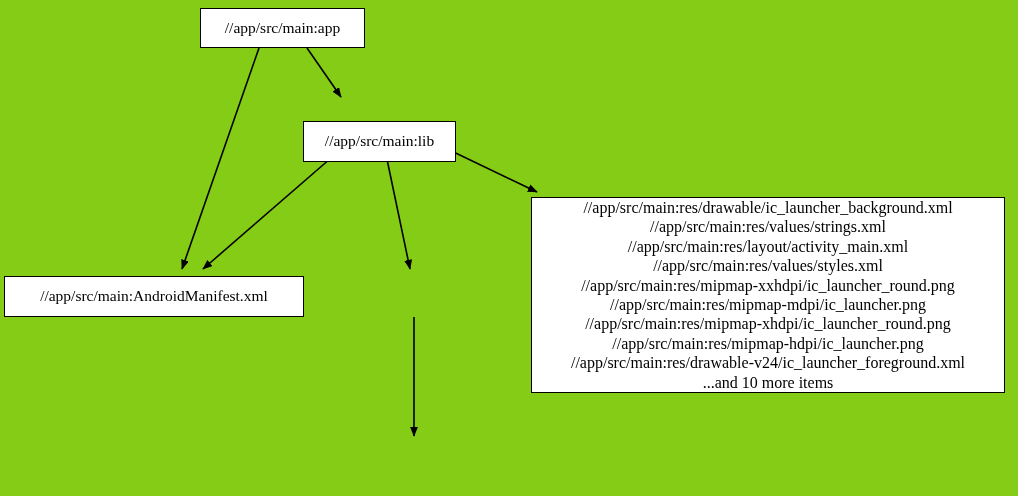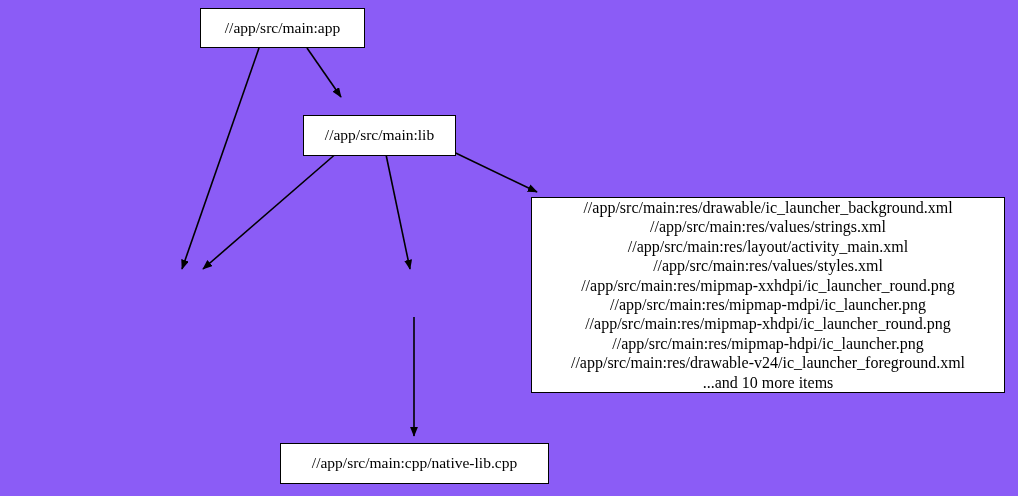--- a/index.html
+++ b/index.html
@@ -8,21 +8,21 @@
     background: #ffffff;
   }
   body {
     font-family: "Liberation Serif", "DejaVu Serif", serif;
     color: #000000;
   }
   #graph-canvas {
     position: relative;
     width: 1018px;
     height: 496px;
-    background: #8b5cf6;
+    background: #84cc16;
     overflow: hidden;
   }
   #edge-layer {
     position: absolute;
     left: 0;
     top: 0;
     width: 1018px;
     height: 496px;
     pointer-events: none;
   }
@@ -83,36 +83,36 @@
 
     <g>
       <path d="M414,317 L414,436" stroke="#000000" stroke-width="1.6" fill="none" marker-end="url(#arrowhead)"></path>
     </g>
   </svg>
 
   <div class="graph-node" style="left:200px; top:8px; width:165px; height:40px;">
     <span class="node-label">//app/src/main:app</span>
   </div>
 
-  <div class="graph-node" style="left:303px; top:115px; width:153px; height:41px;">
+  <div class="graph-node" style="left:303px; top:121px; width:153px; height:41px;">
     <span class="node-label">//app/src/main:lib</span>
   </div>
 
+  <div class="graph-node" style="left:4px; top:276px; width:300px; height:41px;">
+    <span class="node-label">//app/src/main:AndroidManifest.xml</span>
+  </div>
 
 
   <div class="graph-node node-multiline" style="left:531px; top:197px; width:474px; height:196px;">
     <span class="node-label">//app/src/main:res/drawable/ic_launcher_background.xml
 //app/src/main:res/values/strings.xml
 //app/src/main:res/layout/activity_main.xml
 //app/src/main:res/values/styles.xml
 //app/src/main:res/mipmap-xxhdpi/ic_launcher_round.png
 //app/src/main:res/mipmap-mdpi/ic_launcher.png
 //app/src/main:res/mipmap-xhdpi/ic_launcher_round.png
 //app/src/main:res/mipmap-hdpi/ic_launcher.png
 //app/src/main:res/drawable-v24/ic_launcher_foreground.xml
 ...and 10 more items</span>
   </div>
 
-  <div class="graph-node" style="left:280px; top:443px; width:269px; height:41px;">
-    <span class="node-label">//app/src/main:cpp/native-lib.cpp</span>
-  </div>
 
 </div>
 
 </body></html>

